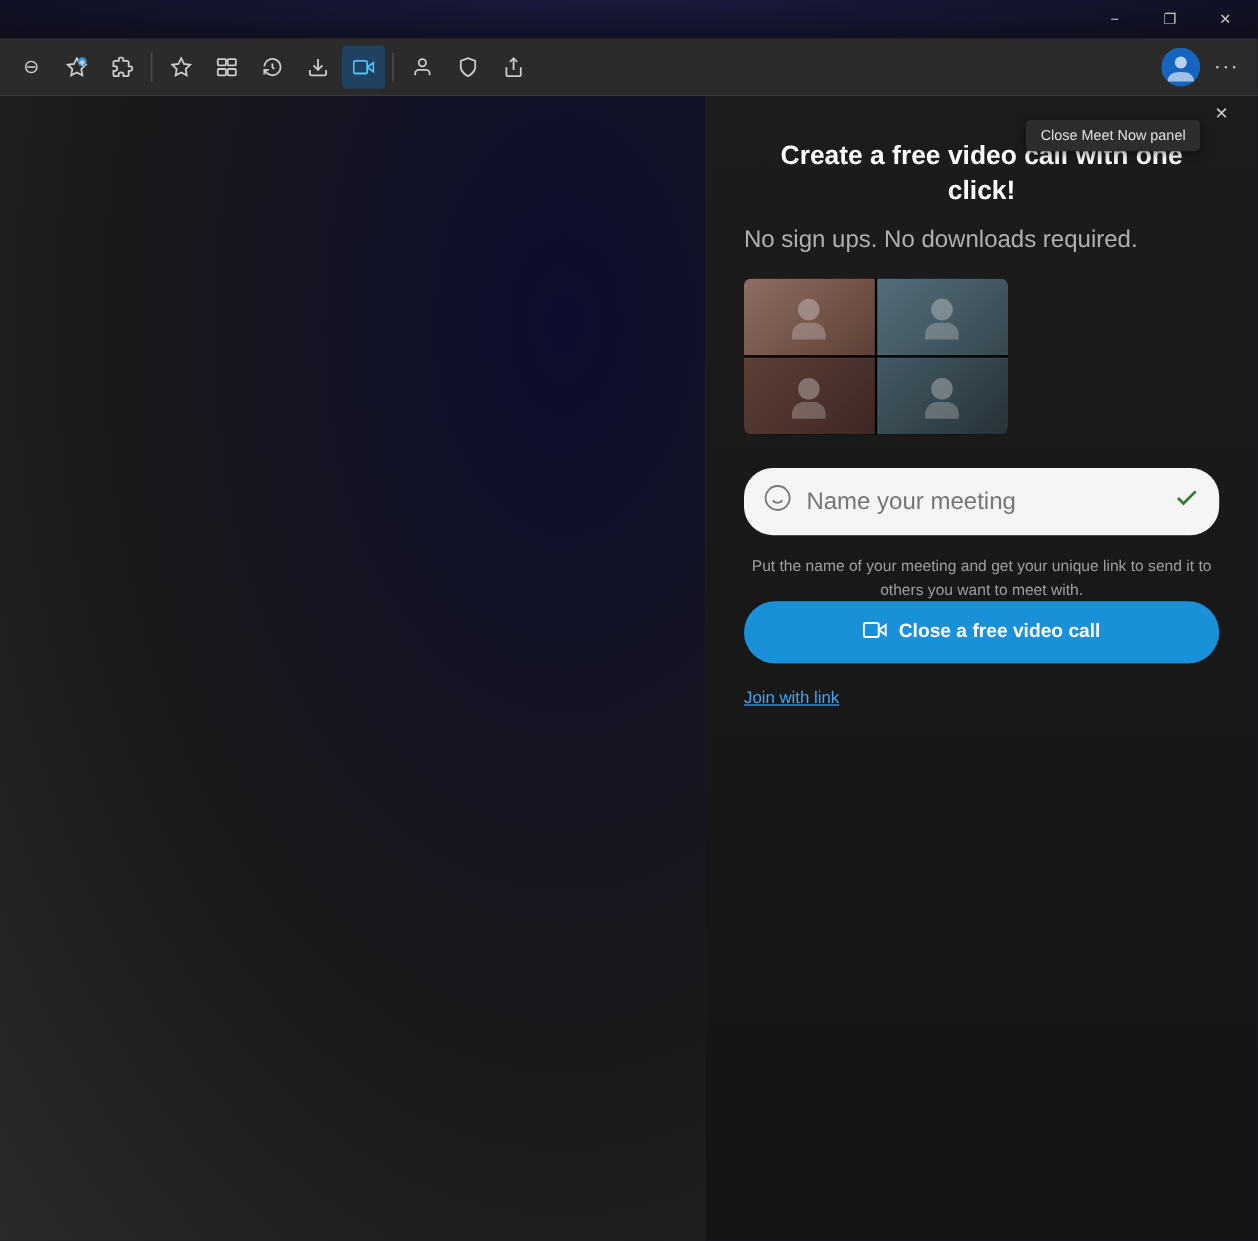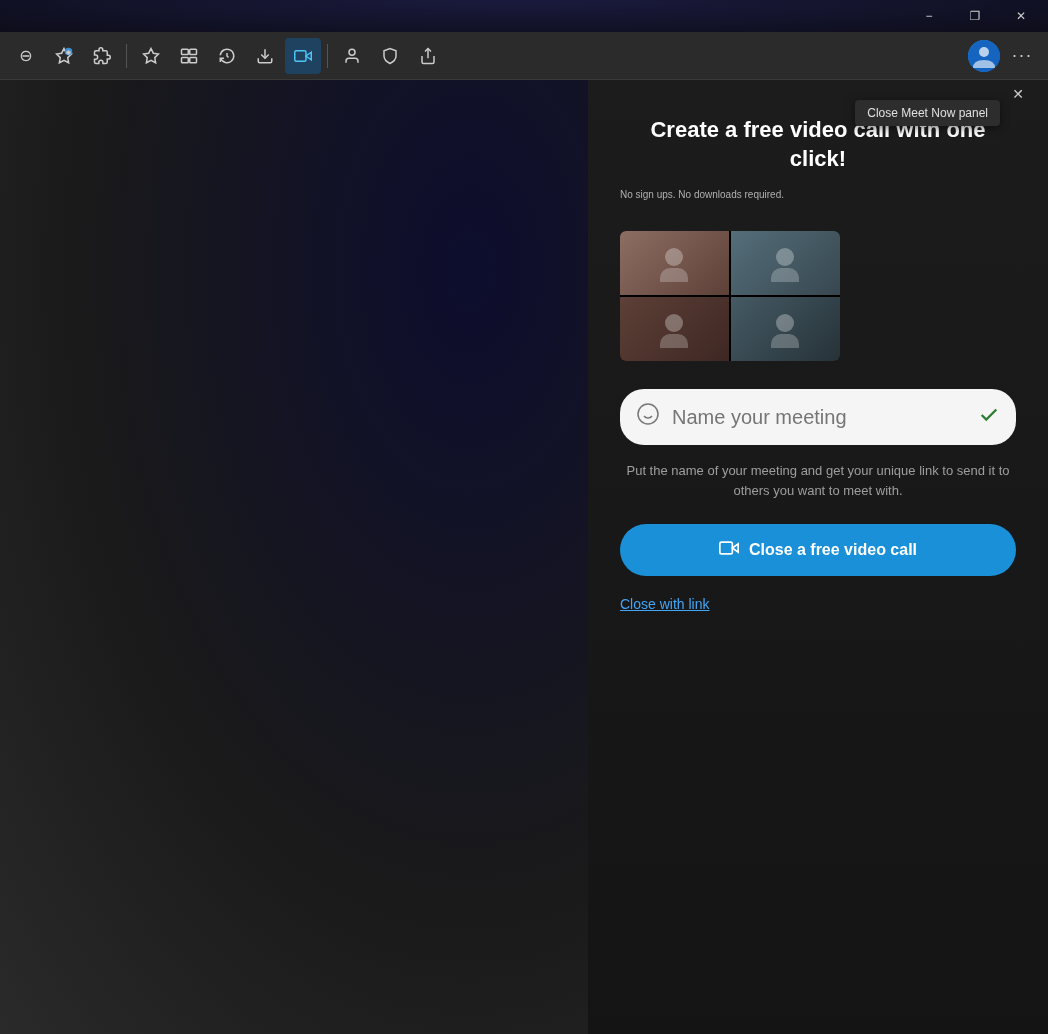--- a/index.html
+++ b/index.html
@@ -162,24 +162,24 @@
     .panel-title {
       font-size: 22px;
       font-weight: 700;
       color: #ffffff;
       text-align: center;
       line-height: 1.3;
       margin-bottom: 16px;
     }
 
     .panel-subtitle {
-      font-size: 10px;
+      font-size: 20px;
       color: #b0b0b0;
       text-align: center;
-      margin-bottom: 31px;
+      margin-bottom: 20px;
     }
 
     
     .video-preview {
       width: 220px;
       height: 130px;
       border-radius: 6px;
       overflow: hidden;
       margin-bottom: 28px;
       display: grid;
@@ -256,21 +256,20 @@
       font-size: 20px;
       margin-left: 8px;
     }
 
     
     .description-text {
       font-size: 13px;
       color: #9e9e9e;
       text-align: center;
       line-height: 1.5;
-      margin-bottom: 24px;
     }
 
     
     .create-btn {
       width: 100%;
       height: 52px;
       background: linear-gradient(90deg, #1976d2, #1565c0);
       border: none;
       border-radius: 26px;
       display: flex;
@@ -459,18 +458,18 @@
       <button class="create-btn">
         <span class="create-btn-icon">
           <svg width="20" height="20" viewBox="0 0 24 24" fill="none" stroke="white" stroke-width="2">
             <polygon points="23 7 16 12 23 17 23 7"></polygon>
             <rect x="1" y="5" width="15" height="14" rx="2" ry="2"></rect>
           </svg>
         </span>
         <span class="create-btn-label">Close a free video call</span>
       </button>
 
-      <a class="join-link" href="#">Close with link</a>
+      <a class="join-link" href="#">Join with link</a>
 
     </div>
   </div>
 
 </div>
 
 </body></html>

